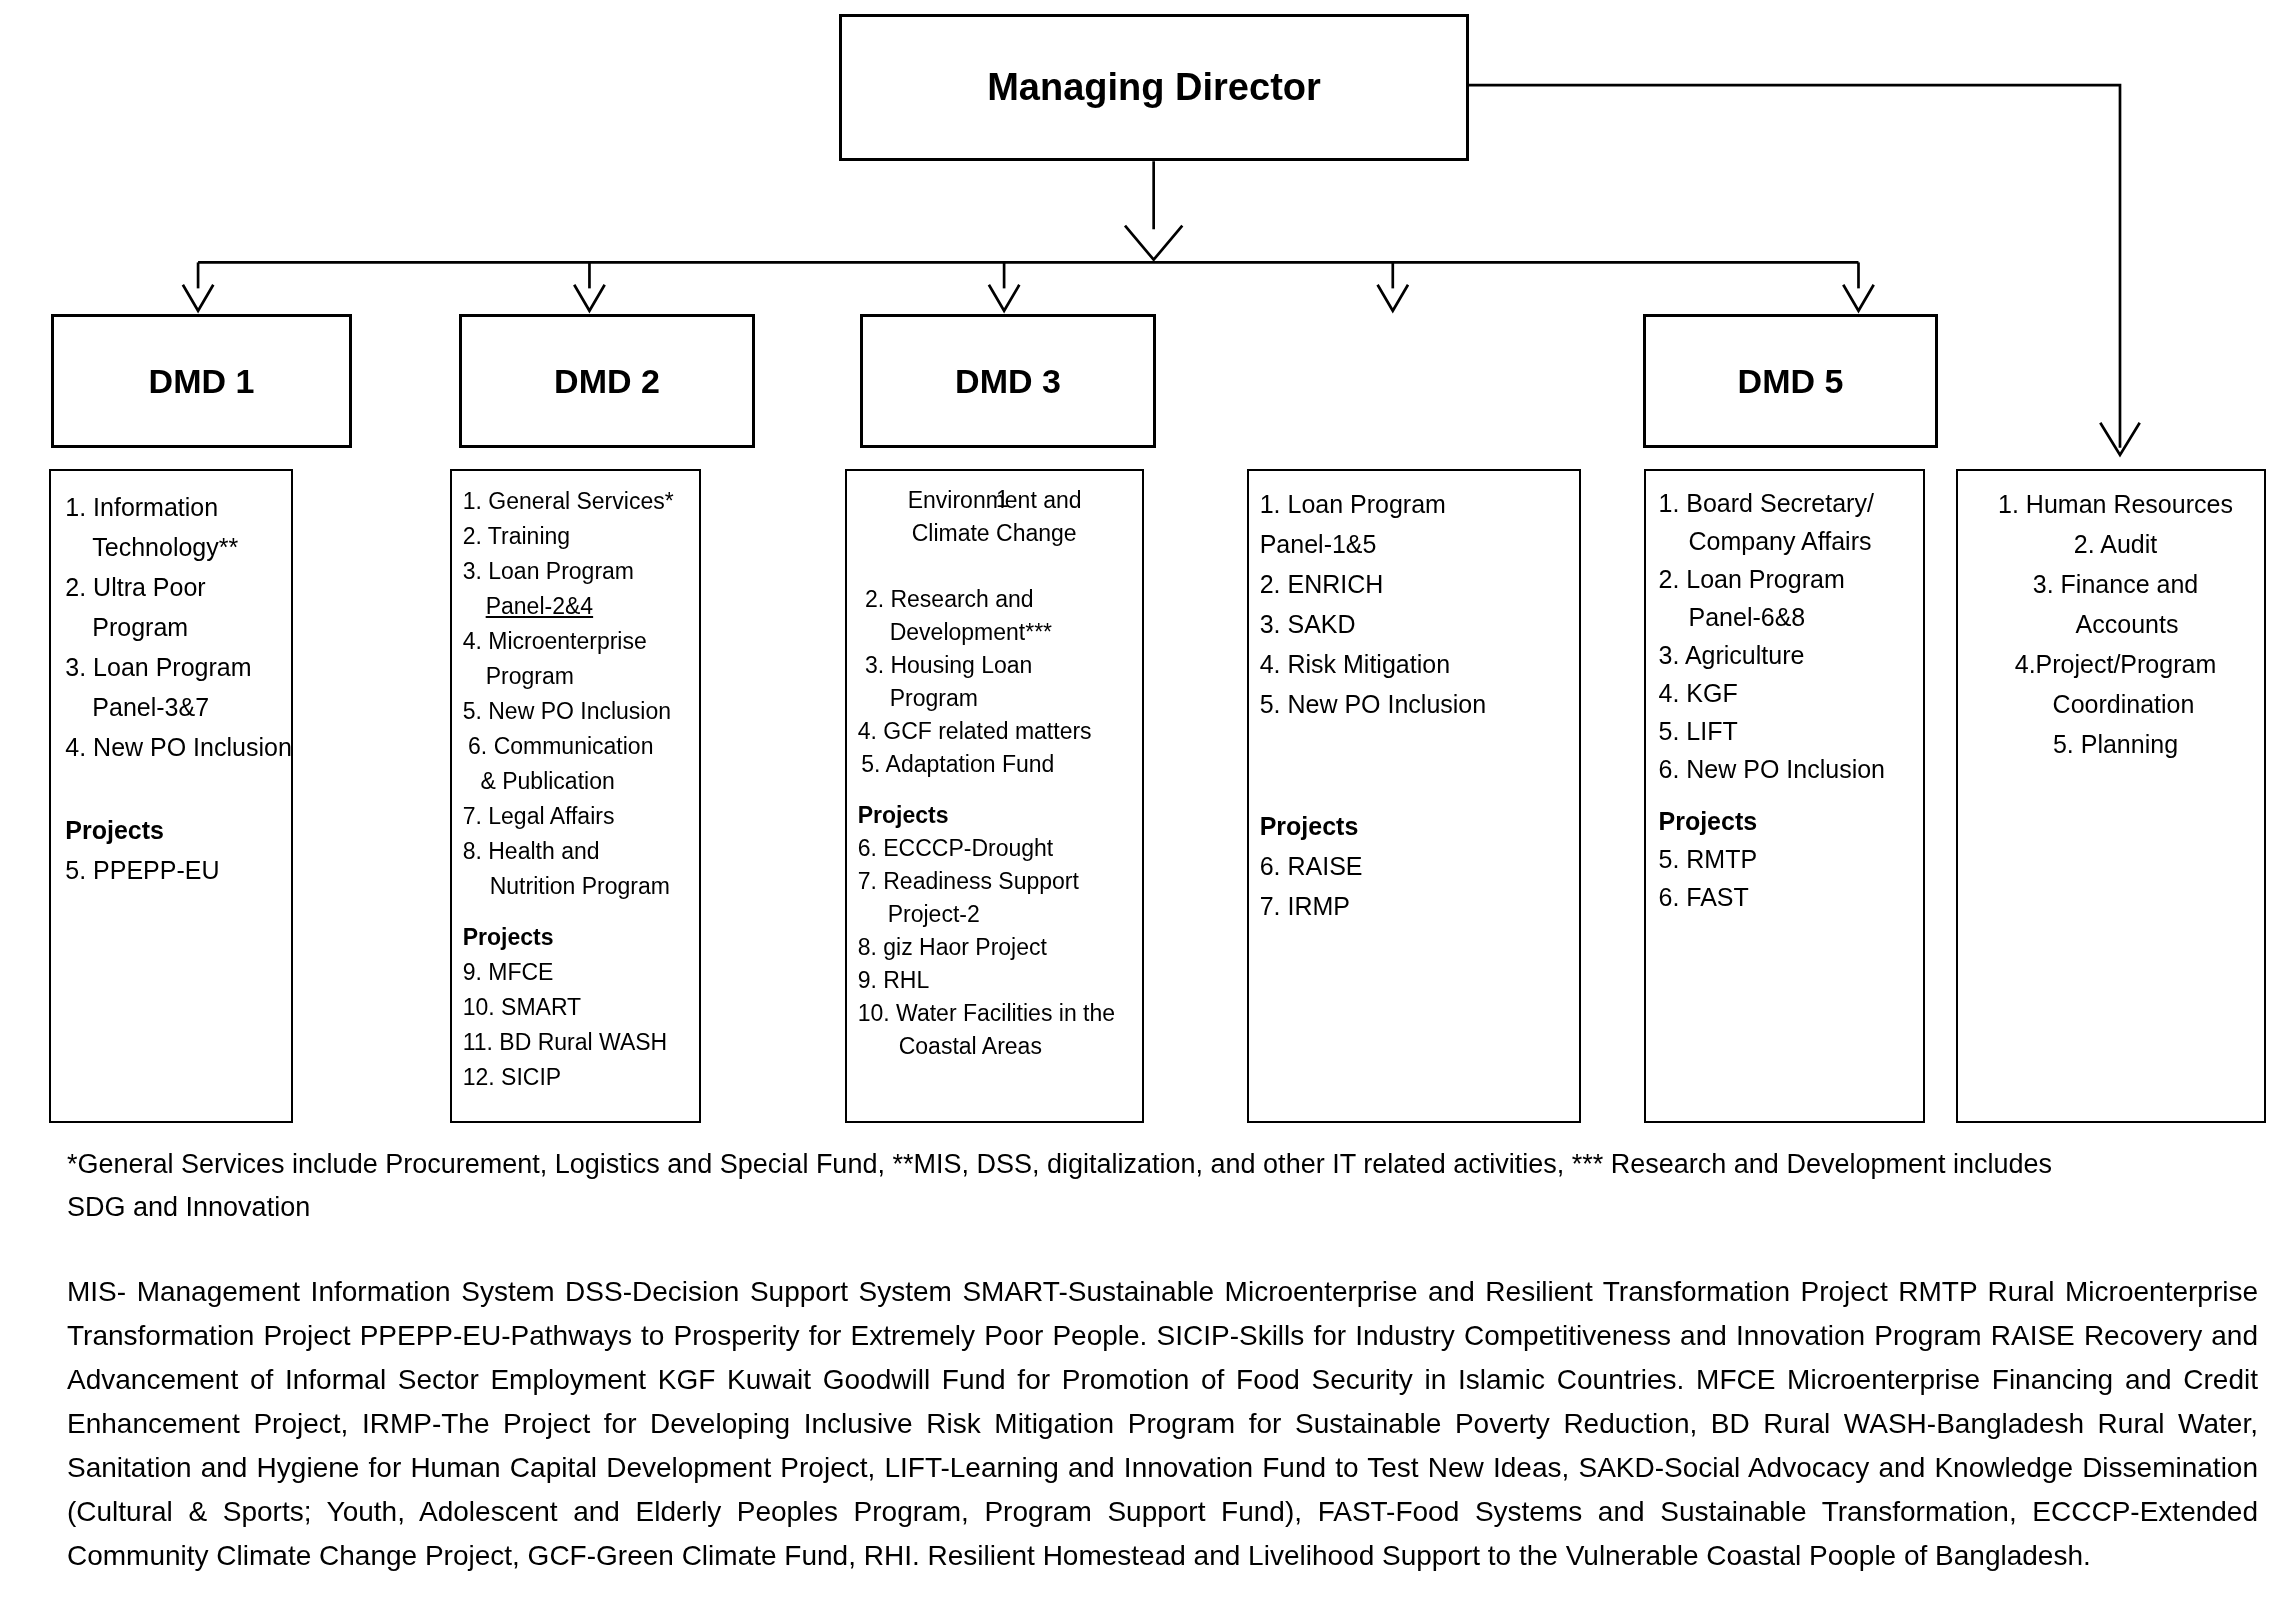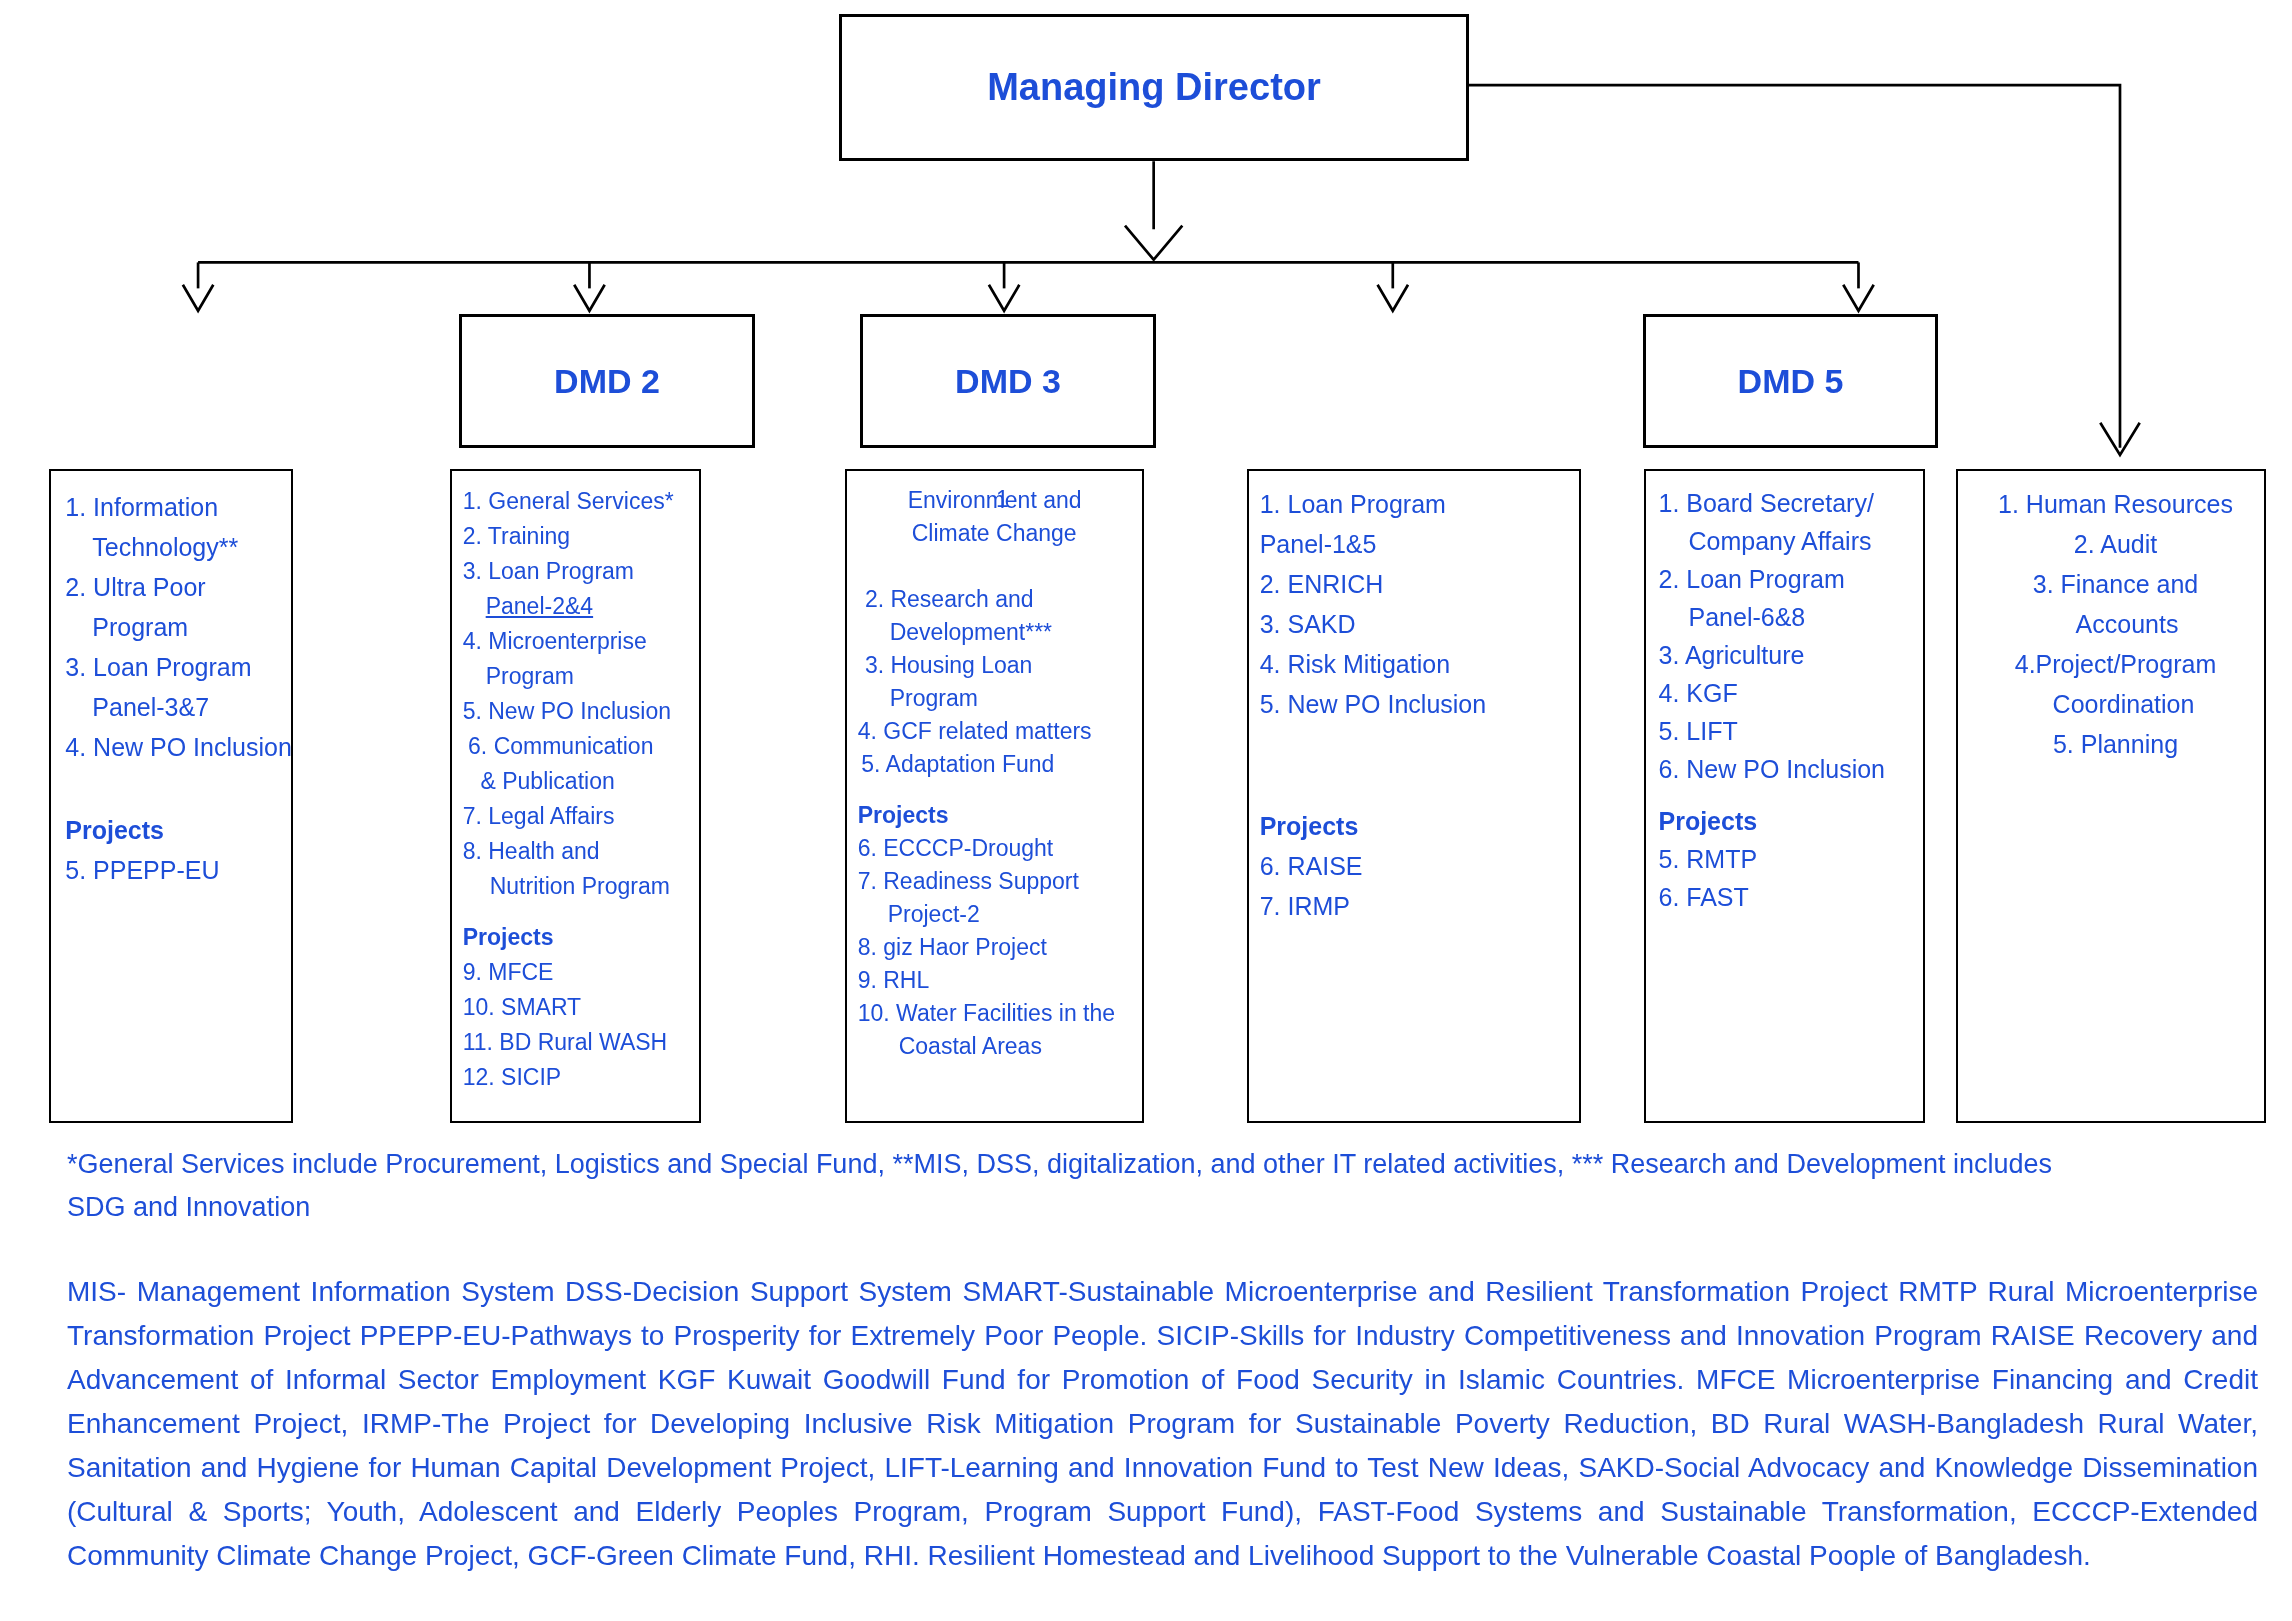--- a/index.html
+++ b/index.html
@@ -2,21 +2,21 @@
 <html style="font-size:14.3px"><head>
 <meta charset="utf-8">
 <style>
   html, body { margin: 0; padding: 0; background: #ffffff; }
   #canvas {
     position: relative;
     width: 2293px;
     height: 1621px;
     background: #ffffff;
     font-family: "Liberation Sans", sans-serif;
-    color: #1d4ed8;
+    color: #000000;
     overflow: hidden;
   }
   svg.wires { position: absolute; left: 0; top: 0; width: 2293px; height: 1621px; }
   svg.wires path, svg.wires polyline, svg.wires line {
     fill: none; stroke: #000000; stroke-width: 3;
   }
 
   .mdbox {
     position: absolute; left: 839px; top: 14.3px; width: 630px; height: 147px;
     border: 3.6px solid #000000; box-sizing: border-box;
@@ -102,20 +102,23 @@
       <polyline points="2058,318 2075,347 2092,318"></polyline>
 
     <polyline points="1640,95 2367,95 2367,500"></polyline>
     <polyline points="2345,472 2367,508 2389,472"></polyline>
   </svg>
 
   <div class="mdbox">
     <span>Managing Director</span>
   </div>
 
+  <div class="tbox t1">
+    <span>DMD 1</span>
+  </div>
   <div class="tbox t2">
     <span>DMD 2</span>
   </div>
   <div class="tbox t3">
     <span>DMD 3</span>
   </div>
   <div class="tbox t5">
     <span>DMD 5</span>
   </div>
 

